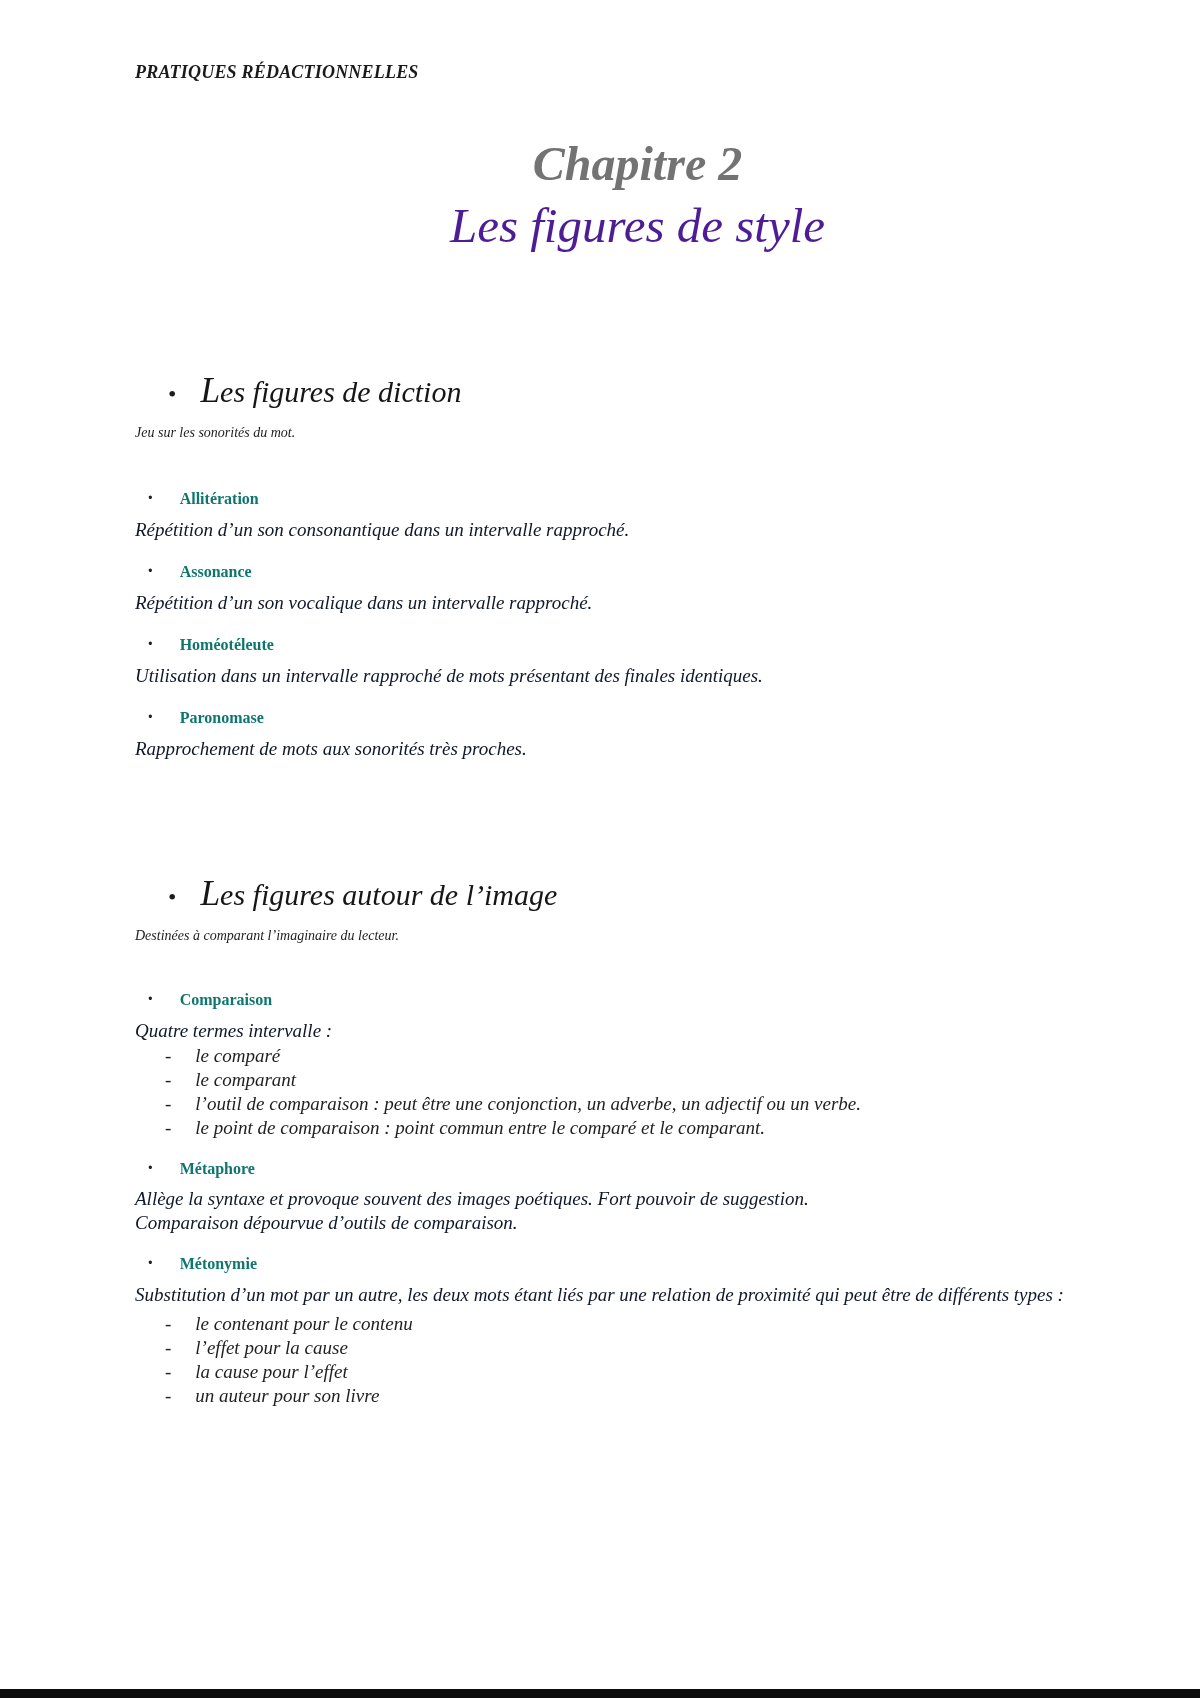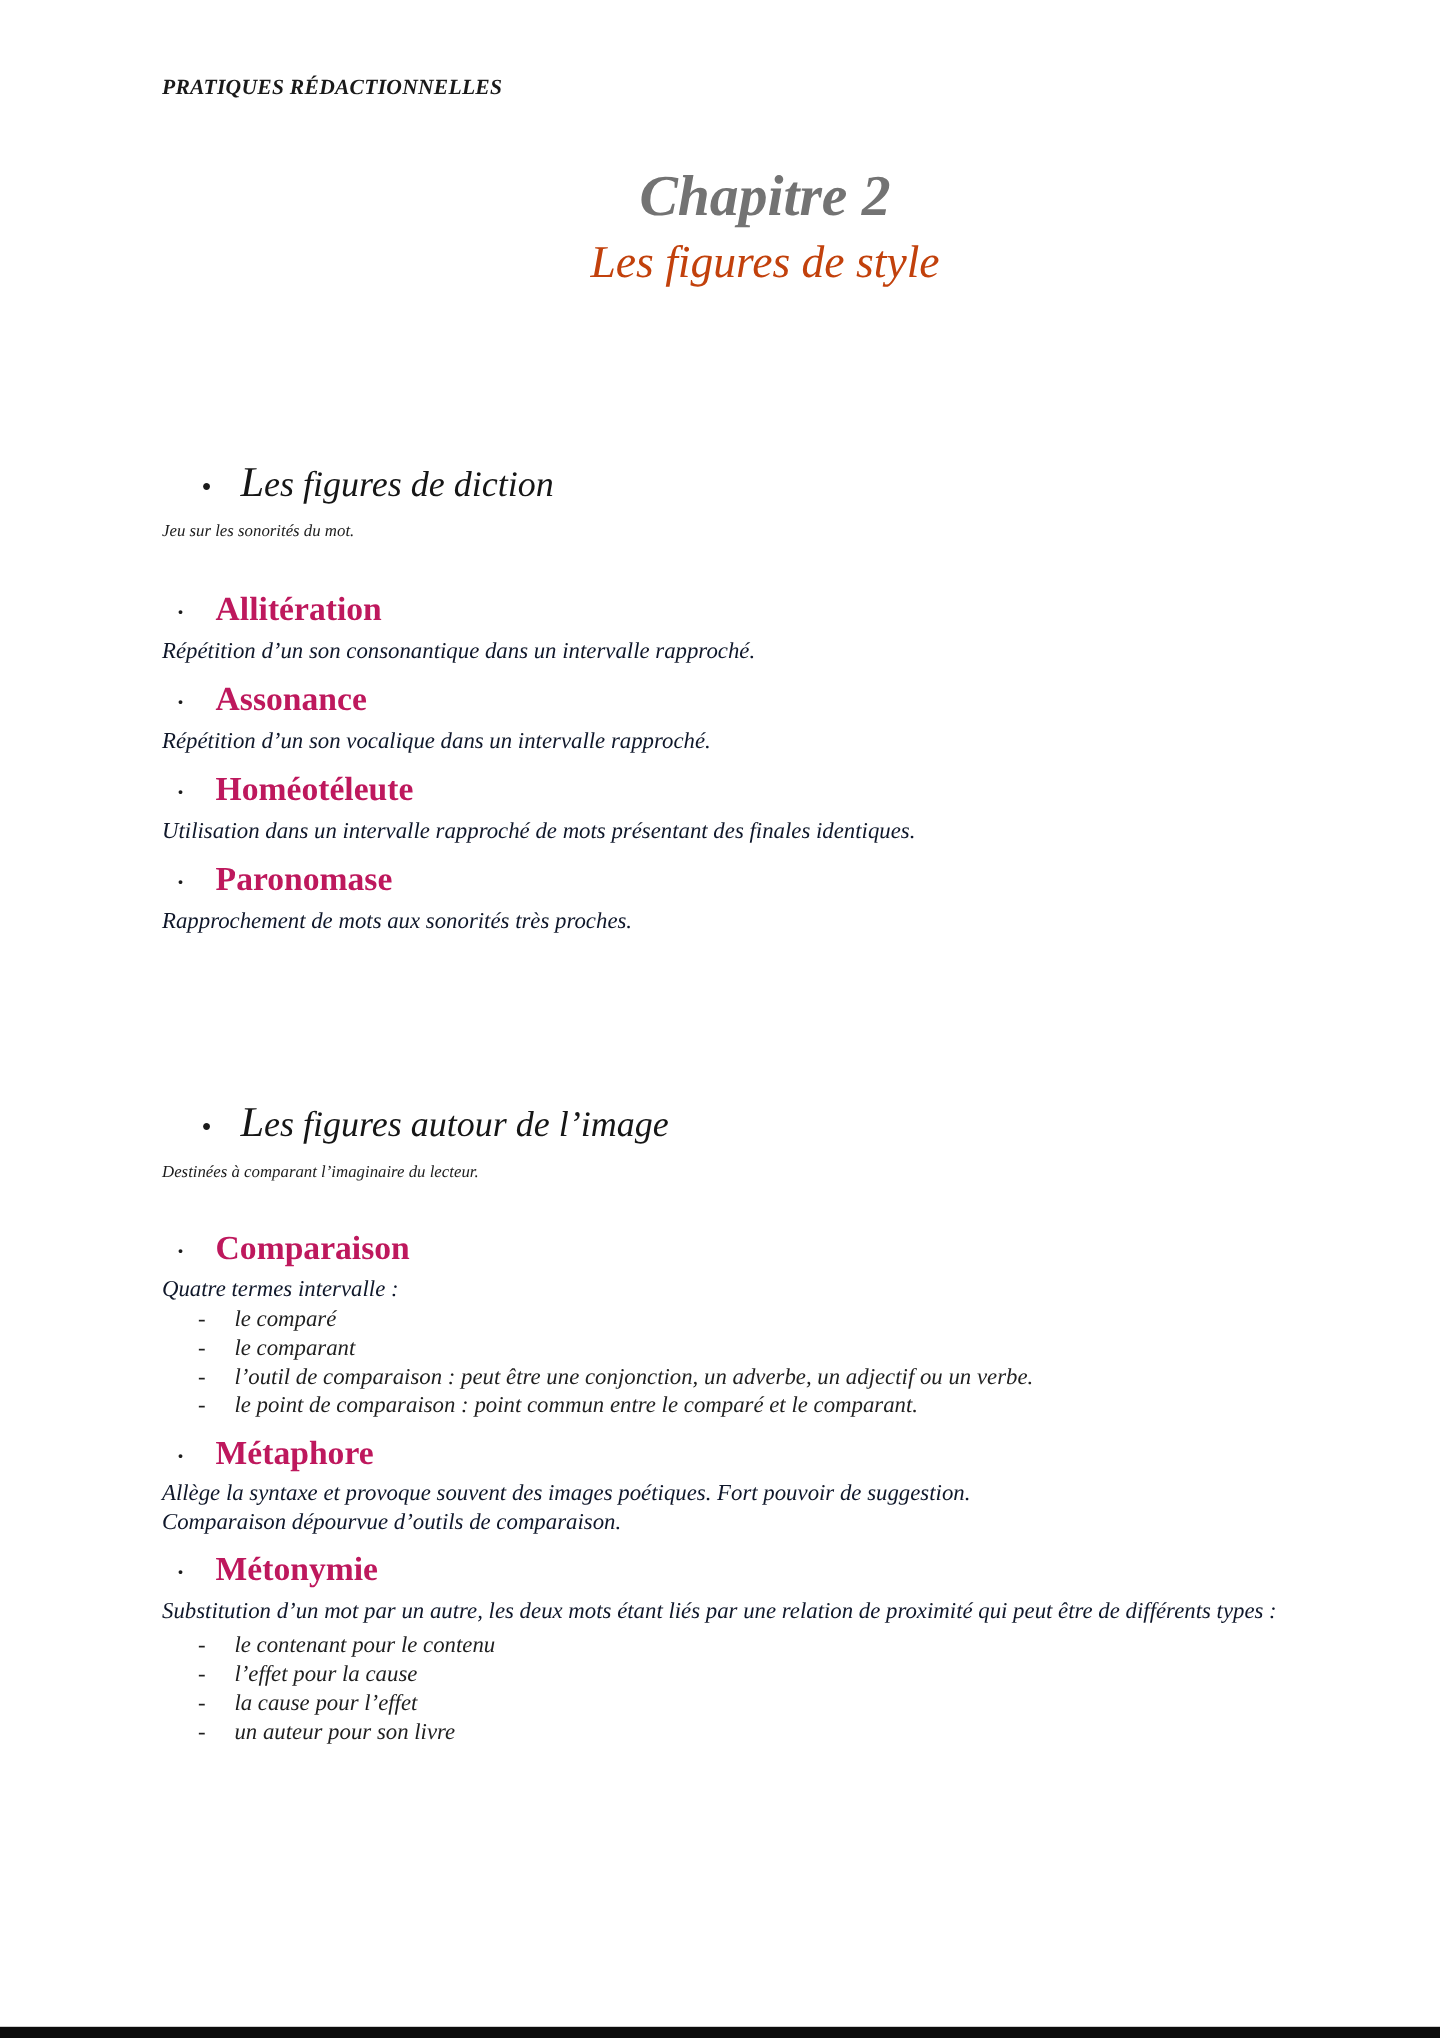--- a/index.html
+++ b/index.html
@@ -31,42 +31,41 @@
     font-weight:600;
     font-size:48px;
     line-height:1.05;
     color:#737373;
   }
   .subtitle {
     margin-top:10px;
     text-align:center;
     font-style:italic;
     font-weight:500;
-    font-size:38px;
+    font-size:49px;
     line-height:1.1;
-    color:#c2410c;
+    color:#4c1d95;
   }
 
   .sec1 { margin-top:118px; }
   .sec2 { margin-top:112px; }
 
   .sec-heading-row {
     display:flex;
     align-items:baseline;
     gap:24px;
     padding-left:33px;
   }
   .big-bullet { font-size:24px; line-height:1; }
   .sec-heading {
     display:block;
     font-style:italic;
     font-size:30px;
     line-height:1.1;
     color:#161616;
-    margin-top:23px;
   }
   .sec-heading::first-letter { font-size:1.18em; }
 
   .tagline {
     margin-top:10px;
     font-style:italic;
     font-size:14px;
     line-height:26px;
   }
 
@@ -78,22 +77,22 @@
   .term-row {
     display:flex;
     align-items:baseline;
     gap:26px;
     padding-left:12px;
     line-height:27px;
   }
   .dot-bullet { font-size:20px; font-weight:bold; }
   .term {
     font-weight:bold;
-    font-size:28px;
-    color:#be185d;
+    font-size:16px;
+    color:#0f766e;
   }
 
   .desc {
     margin-top:5px;
     font-style:italic;
     font-size:19px;
     line-height:26px;
     color:#0f172a;
   }
   .desc.tight { margin-top:5px; line-height:24px; }

